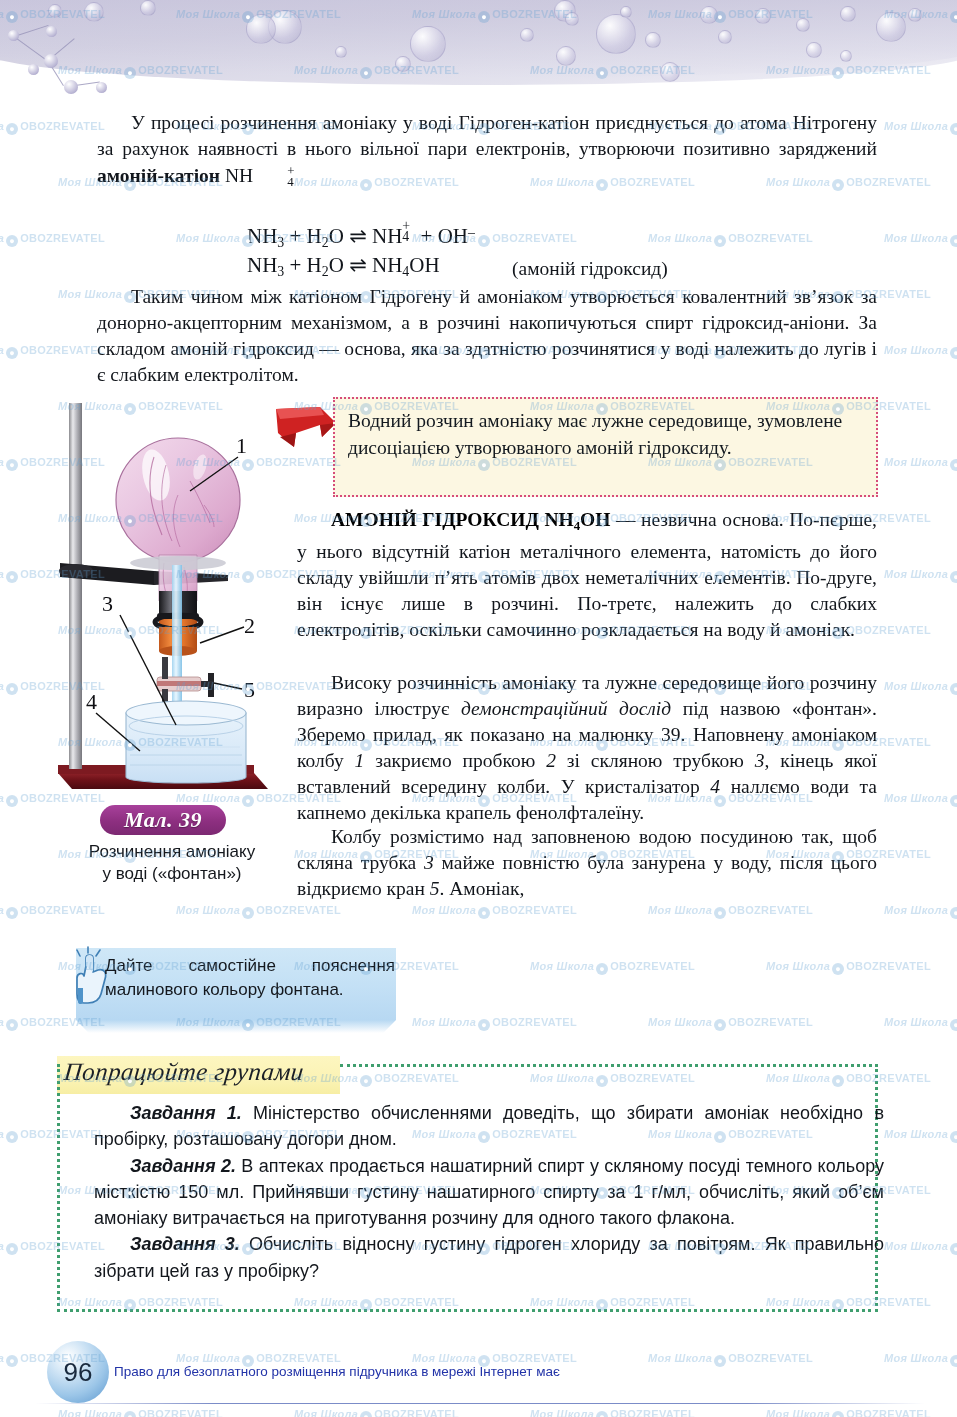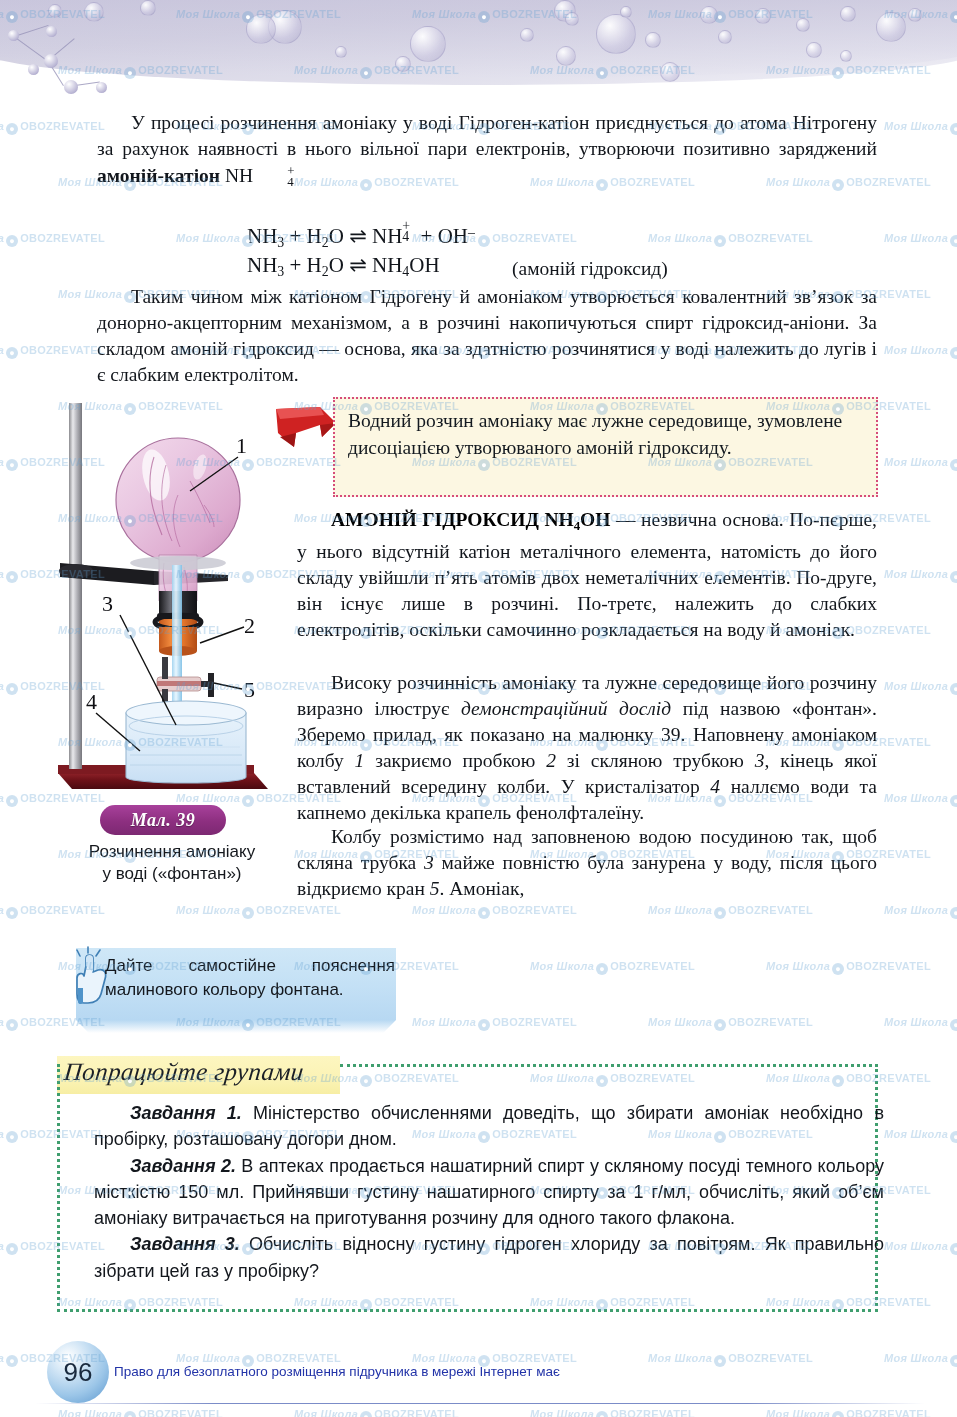--- a/index.html
+++ b/index.html
@@ -88,21 +88,21 @@
   #apparatus { position: absolute; left: 0; top: 0; width: 230px; height: 400px; }
 
   #fig-badge {
     position: absolute; left: 42px; top: 410px;
     width: 126px; height: 30px;
     border-radius: 15px;
     background: linear-gradient(180deg, #a8419b 0%, #8d2f80 55%, #7c2872 100%);
     color: #ffffff;
     font-family: "Liberation Serif", serif;
     font-style: italic; font-weight: bold;
-    font-size: 18px; letter-spacing: 0.5px;
+    font-size: 22px; letter-spacing: 0.5px;
     display: flex; align-items: center; justify-content: center;
     text-shadow: 0 1px 1px rgba(0,0,0,0.35);
   }
   #fig-caption {
     position: absolute; left: -4px; top: 446px; width: 236px;
     text-align: center;
     font-family: "Liberation Sans", sans-serif;
     font-size: 17px; line-height: 22px; color: #15181d;
   }
 

